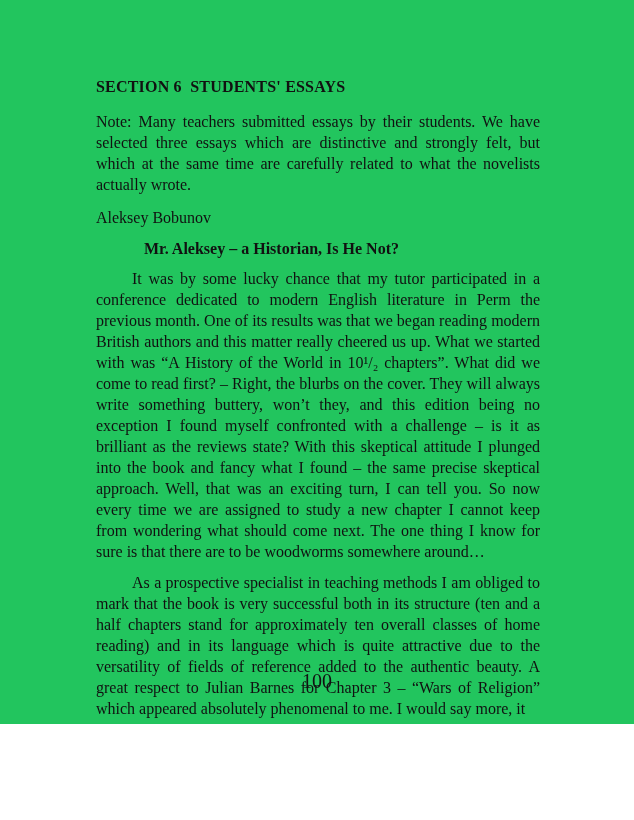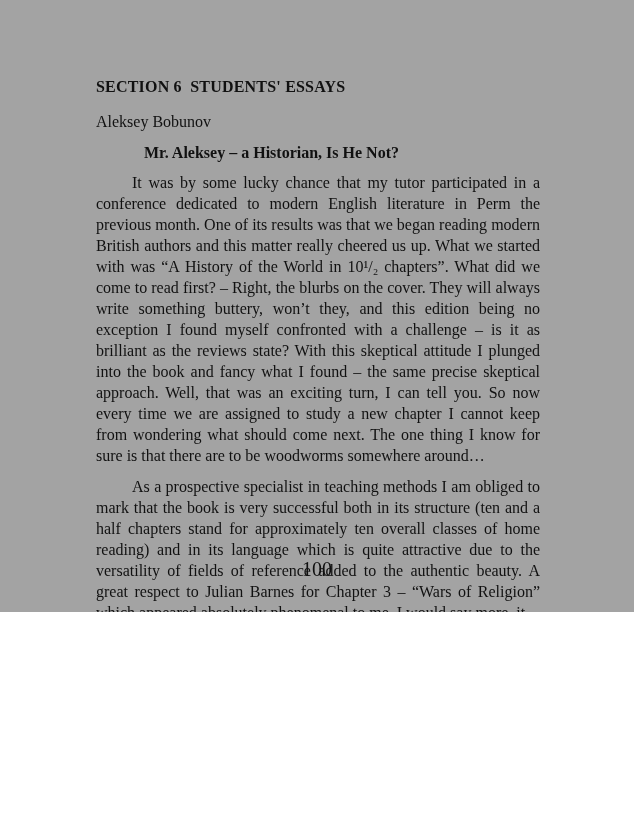--- a/index.html
+++ b/index.html
@@ -3,22 +3,22 @@
 <meta charset="utf-8">
 <style>
   html, body {
     margin: 0;
     padding: 0;
     background: #ffffff;
   }
   .page {
     position: relative;
     width: 634px;
-    height: 612px;
-    background: #a3a3a3;
+    height: 724px;
+    background: #22c55e;
     color: #111111;
     font-family: "Liberation Serif", "DejaVu Serif", serif;
     font-size: 16px;
     line-height: 21px;
     box-sizing: border-box;
     padding: 76px 94px 0 96px;
     overflow: hidden;
   }
   .section-heading {
     font-size: 16px;
@@ -57,20 +57,21 @@
     font-size: 20px;
   }
 </style>
 </head>
 <body>
 
 <div class="page">
 
   <h1 class="section-heading">SECTION 6  STUDENTS' ESSAYS</h1>
 
+  <p class="note">Note: Many teachers submitted essays by their students. We have selected three essays which are distinctive and strongly felt, but which at the same time are carefully related to what the novelists actually wrote.</p>
 
   <p class="author">Aleksey Bobunov</p>
 
 
   <p class="essay-title">Mr. Aleksey – a Historian, Is He Not?</p>
 
   <p class="body-para">It was by some lucky chance that my tutor participated in a conference dedicated to modern English literature in Perm the previous month. One of its results was that we began reading modern British authors and this matter really cheered us up. What we started with was “A History of the World in 10¹/₂ chapters”. What did we come to read first? – Right, the blurbs on the cover. They will always write something buttery, won’t they, and this edition being no exception I found myself confronted with a challenge – is it as brilliant as the reviews state? With this skeptical attitude I plunged into the book and fancy what I found – the same precise skeptical approach. Well, that was an exciting turn, I can tell you. So now every time we are assigned to study a new chapter I cannot keep from wondering what should come next. The one thing I know for sure is that there are to be woodworms somewhere around…</p>
 
   <p class="body-para">As a prospective specialist in teaching methods I am obliged to mark that the book is very successful both in its structure (ten and a half chapters stand for approximately ten overall classes of home reading) and in its language which is quite attractive due to the versatility of fields of reference added to the authentic beauty. A great respect to Julian Barnes for Chapter 3 – “Wars of Religion” which appeared absolutely phenomenal to me. I would say more, it</p>
 

